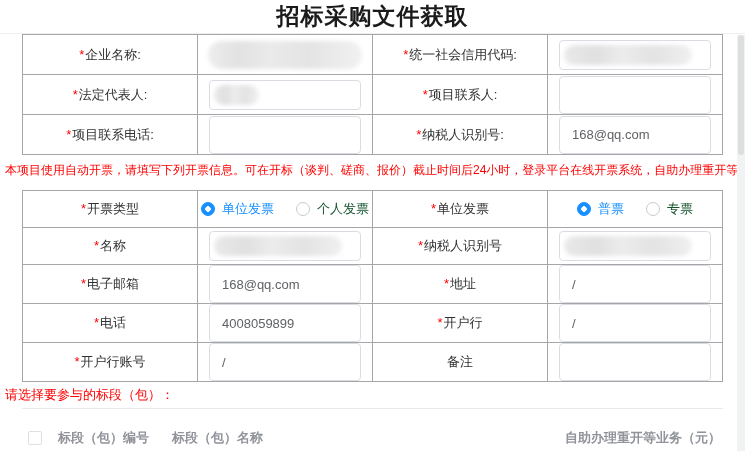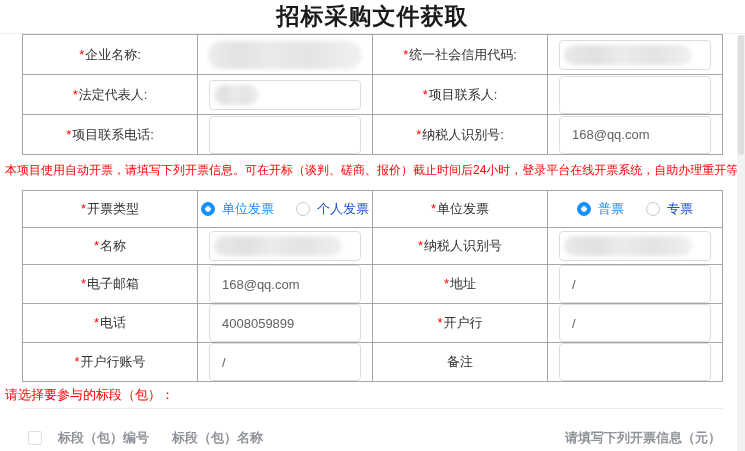--- a/index.html
+++ b/index.html
@@ -67,21 +67,21 @@
   }
   .radio-cell{display:flex;align-items:center;justify-content:center;gap:22px;}
   .radio{display:inline-flex;align-items:center;gap:7px;cursor:pointer;font-size:13px;}
   .radio-dot{width:14px;height:14px;border-radius:50%;flex:0 0 auto;}
   .radio.on .radio-dot{
     background:radial-gradient(circle at center,#ffffff 0 2.5px,var(--accent) 3px);
     border:1px solid var(--accent);
   }
   .radio.off .radio-dot{background:#fff;border:1px solid #c8c9cc;}
   .radio.on .radio-label{color:var(--accent);}
-  .radio.off .radio-label{color:#1d4ed8;}
+  .radio.off .radio-label{color:#14532d;}
   .section-header{
     margin:0 22px;height:58px;border-top:1px solid #e8eaec;
     display:flex;align-items:center;
     color:#909399;font-size:13px;font-weight:bold;
   }
   .sh-check{width:36px;padding-left:6px;display:flex;align-items:center;}
   .checkbox{
     width:14px;height:14px;border:1px solid #dcdfe6;border-radius:2px;background:#fff;cursor:pointer;
   }
   .sh-code{width:114px;}
@@ -258,18 +258,18 @@
   </table>
 
 <div class="prompt">请选择要参与的标段（包）：</div>
 
 <div class="section-header">
   <div class="sh-check">
     <span class="checkbox"></span>
   </div>
   <div class="sh-code">标段（包）编号</div>
   <div class="sh-name">标段（包）名称</div>
-  <div class="sh-fee">请填写下列开票信息（元）</div>
+  <div class="sh-fee">自助办理重开等业务（元）</div>
 </div>
 
 <div class="scroll-track">
   <div class="scroll-thumb"></div>
 </div>
 
 </body></html>

